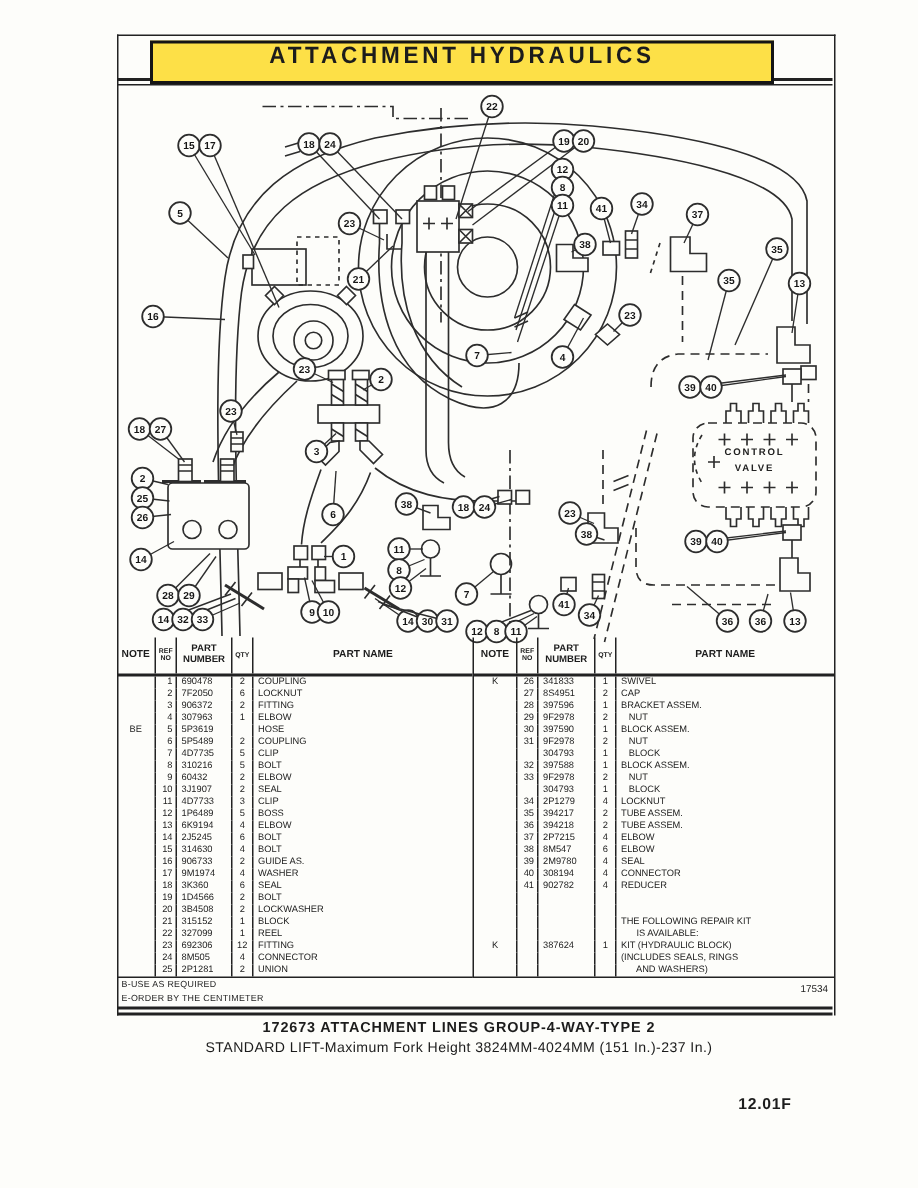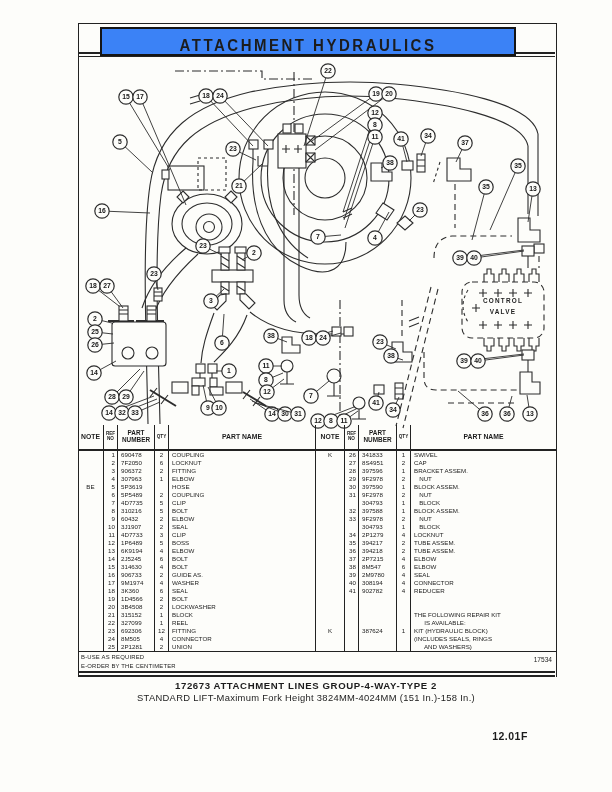--- a/index.html
+++ b/index.html
@@ -1,19 +1,19 @@
 <!DOCTYPE html>
 <html><head>
 <meta charset="utf-8">
 <style>
   html,body{margin:0;padding:0;}
   body{width:612px;height:792px;position:relative;background:#fdfdfa;font-family:"Liberation Sans",sans-serif;color:#1c1c1c;overflow:hidden;}
   .abs{position:absolute;}
   #frame{left:78px;top:23px;width:477px;height:653px;border:1.6px solid #222;border-bottom:none;}
-  #titlebox{left:100px;top:27px;width:412px;height:25px;border:2.6px solid #151515;background:#3b82f6;display:flex;align-items:flex-end;justify-content:center;}
+  #titlebox{left:100px;top:27px;width:412px;height:25px;border:2.6px solid #151515;background:#fde047;display:flex;align-items:flex-start;justify-content:center;}
   #titlebox .t{font-weight:bold;font-size:15px;letter-spacing:2.5px;transform:scaleY(1.05);}
   .hline{background:#222;}
   #diagram{left:0;top:0;width:612px;height:792px;}
   .ln{stroke:#2d2d2d;fill:none;stroke-width:1.1;}
   .lnf{stroke:#2d2d2d;fill:#fdfdfa;stroke-width:1.1;}
   .sw2{stroke-width:2;}
   .dash{stroke:#2d2d2d;fill:none;stroke-width:1.1;stroke-dasharray:6 4;}
   .dash3{stroke:#2d2d2d;fill:none;stroke-width:1.1;stroke-dasharray:3 3;}
   .dashdot{stroke:#2d2d2d;fill:none;stroke-width:1.1;stroke-dasharray:9 3 2 3;}
   #callout-layer line{stroke:#2d2d2d;stroke-width:0.9;}
@@ -941,16 +941,16 @@
   </div>
 
 <div id="footnotes" class="abs">
   <div>B-USE AS REQUIRED</div>
   <div>E-ORDER BY THE CENTIMETER</div>
 </div>
 <div id="fig-number" class="abs">17534</div>
 
 <div id="caption" class="abs">
   <div class="c1">172673 ATTACHMENT LINES GROUP-4-WAY-TYPE 2</div>
-  <div class="c2">STANDARD LIFT-Maximum Fork Height 3824MM-4024MM (151 In.)-158 In.)</div>
+  <div class="c2">STANDARD LIFT-Maximum Fork Height 3824MM-4024MM (151 In.)-237 In.)</div>
 </div>
 
 <div id="page-code" class="abs">12.01F</div>
 
 </body></html>

